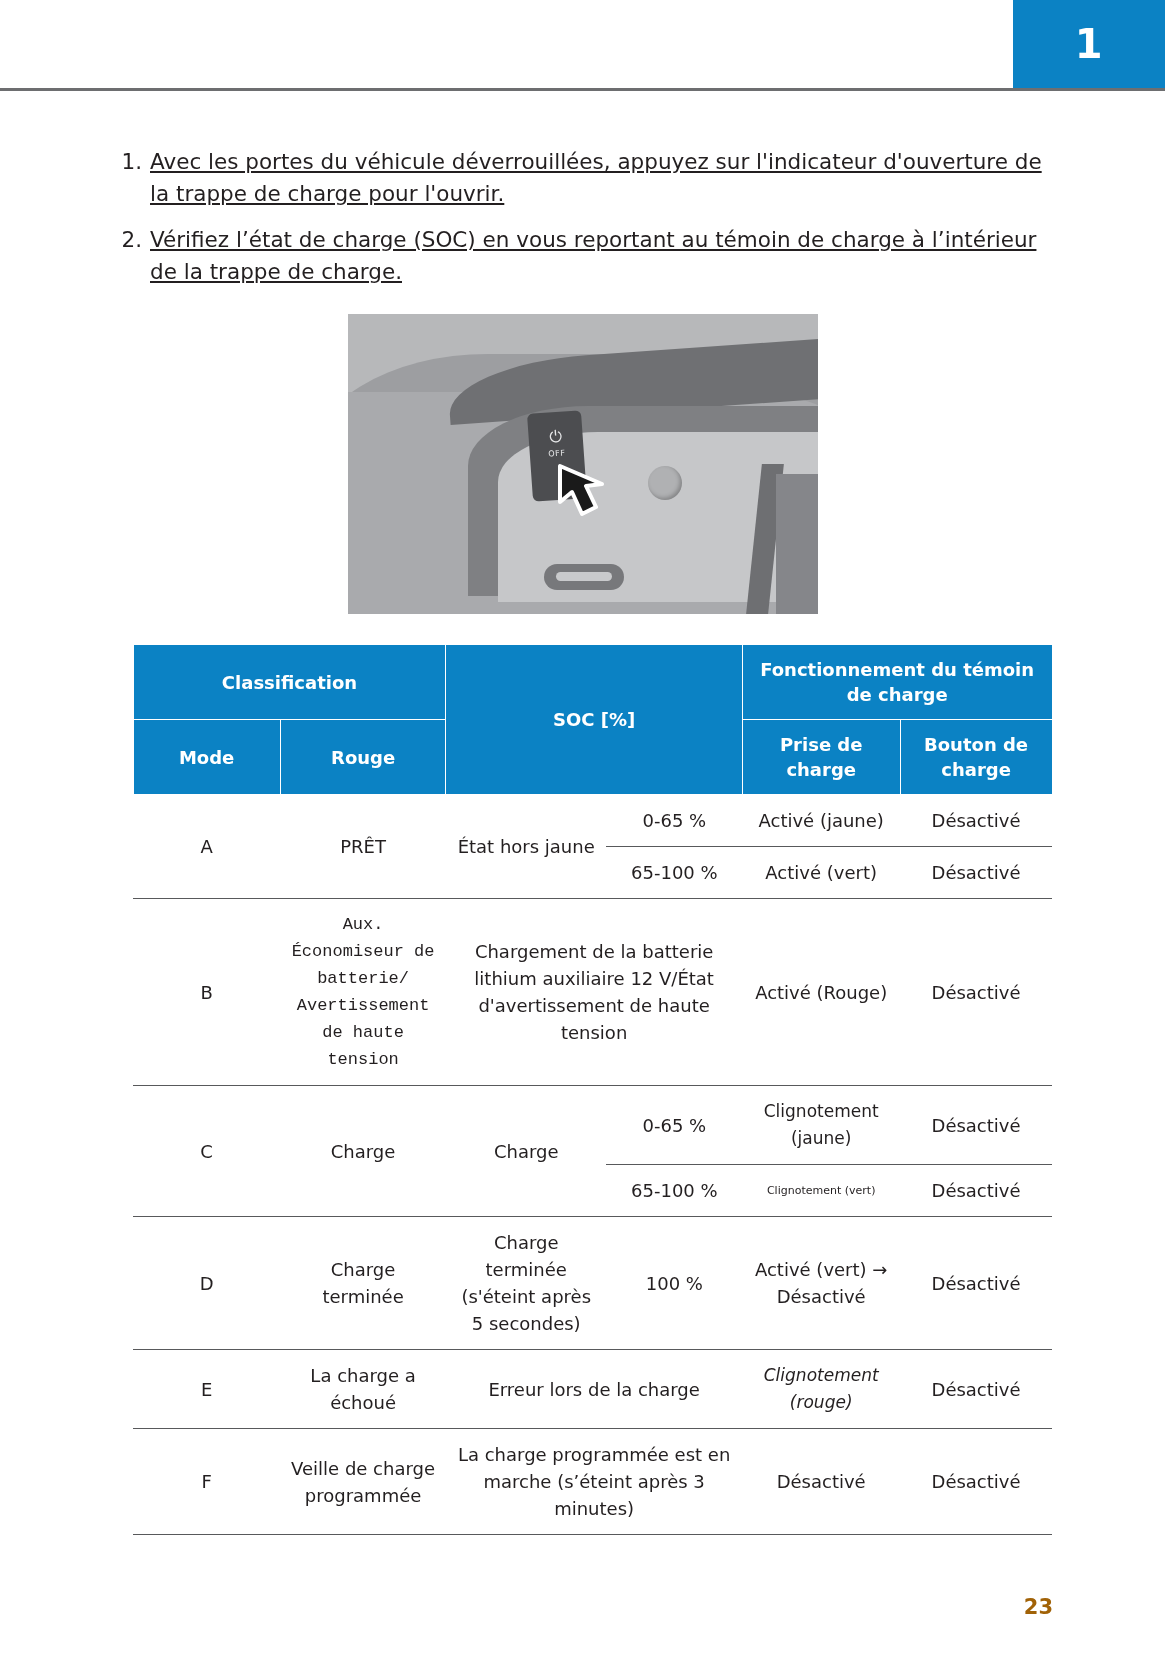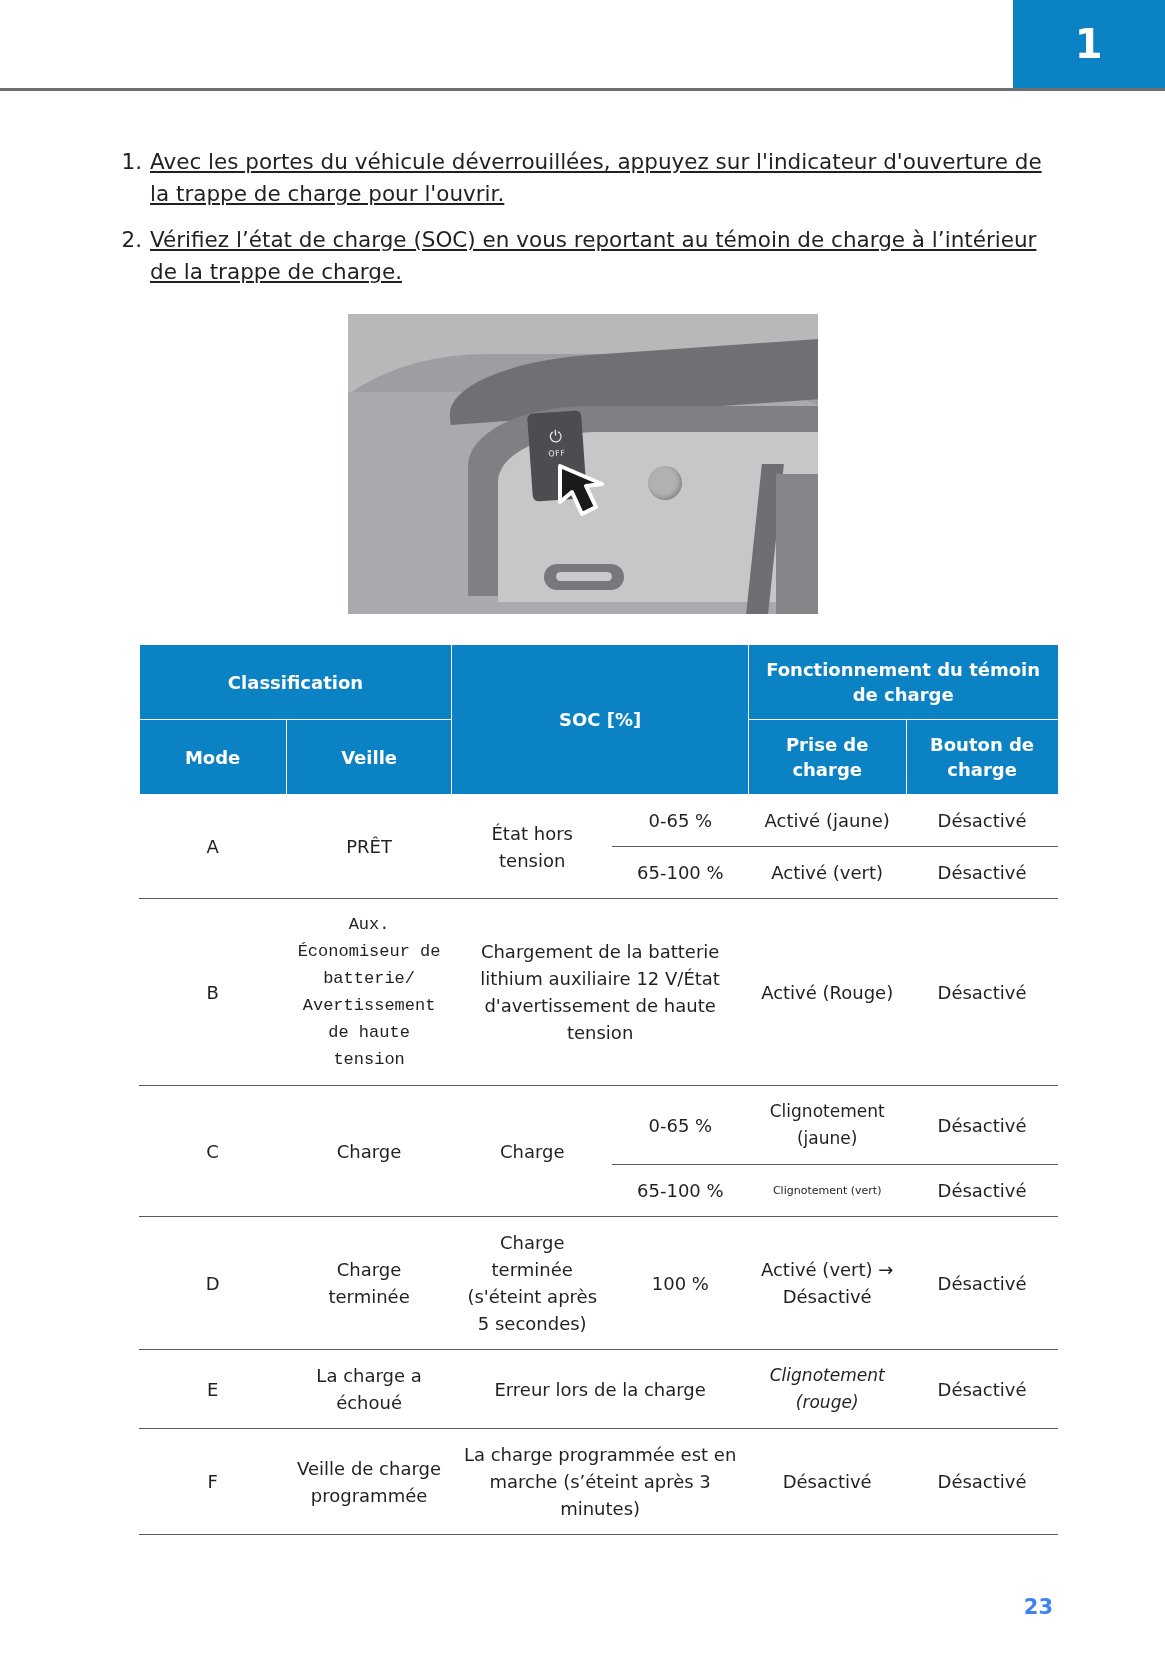--- a/index.html
+++ b/index.html
@@ -242,21 +242,21 @@
     border-left: none;
   }
   table.soc tbody td:last-child {
     border-right: none;
   }
   .tbl-wrap {
     width: 920px;
     margin: 30px auto 0 auto;
   }
   .tbl-wrap table {
-    margin: 16px;
+    margin: 10px;
   }
   .narrow {
     width: 155px;
   }
   .soc-col {
     width: 160px;
   }
   .pct-col {
     width: 145px;
   }
@@ -264,21 +264,21 @@
     width: 150px;
   }
 
   
   .footer {
     position: absolute;
     bottom: 34px;
     right: 112px;
     font-size: 21px;
     font-weight: bold;
-    color: #3b82f6;
+    color: #a16207;
   }
 </style>
 </head>
 <body>
 
 <div class="page-header">
   <div class="chapter-tab">1</div>
   <div class="header-rule"></div>
 </div>
 
@@ -319,31 +319,31 @@
   <div class="tbl-wrap">
     <table class="soc">
       <thead>
         <tr>
           <th colspan="2">Classification</th>
           <th colspan="2" rowspan="2" class="soc-col">SOC [%]</th>
           <th colspan="2">Fonctionnement du témoin de charge</th>
         </tr>
         <tr>
           <th class="narrow">Mode</th>
-          <th class="narrow">Veille</th>
+          <th class="narrow">Rouge</th>
           <th class="op-col">Prise de charge</th>
           <th class="op-col">Bouton de charge</th>
         </tr>
       </thead>
       <tbody>
 
         <tr>
           <td rowspan="2" class="narrow">A</td>
           <td rowspan="2" class="narrow">PRÊT</td>
-          <td rowspan="2" class="soc-col">État hors tension</td>
+          <td rowspan="2" class="soc-col">État hors jaune</td>
           <td class="pct-col">0-65 %</td>
           <td class="op-col">Activé (jaune)</td>
           <td class="op-col">Désactivé</td>
         </tr>
         <tr>
           <td class="pct-col">65-100 %</td>
           <td class="op-col">Activé (vert)</td>
           <td class="op-col">Désactivé</td>
         </tr>
 

